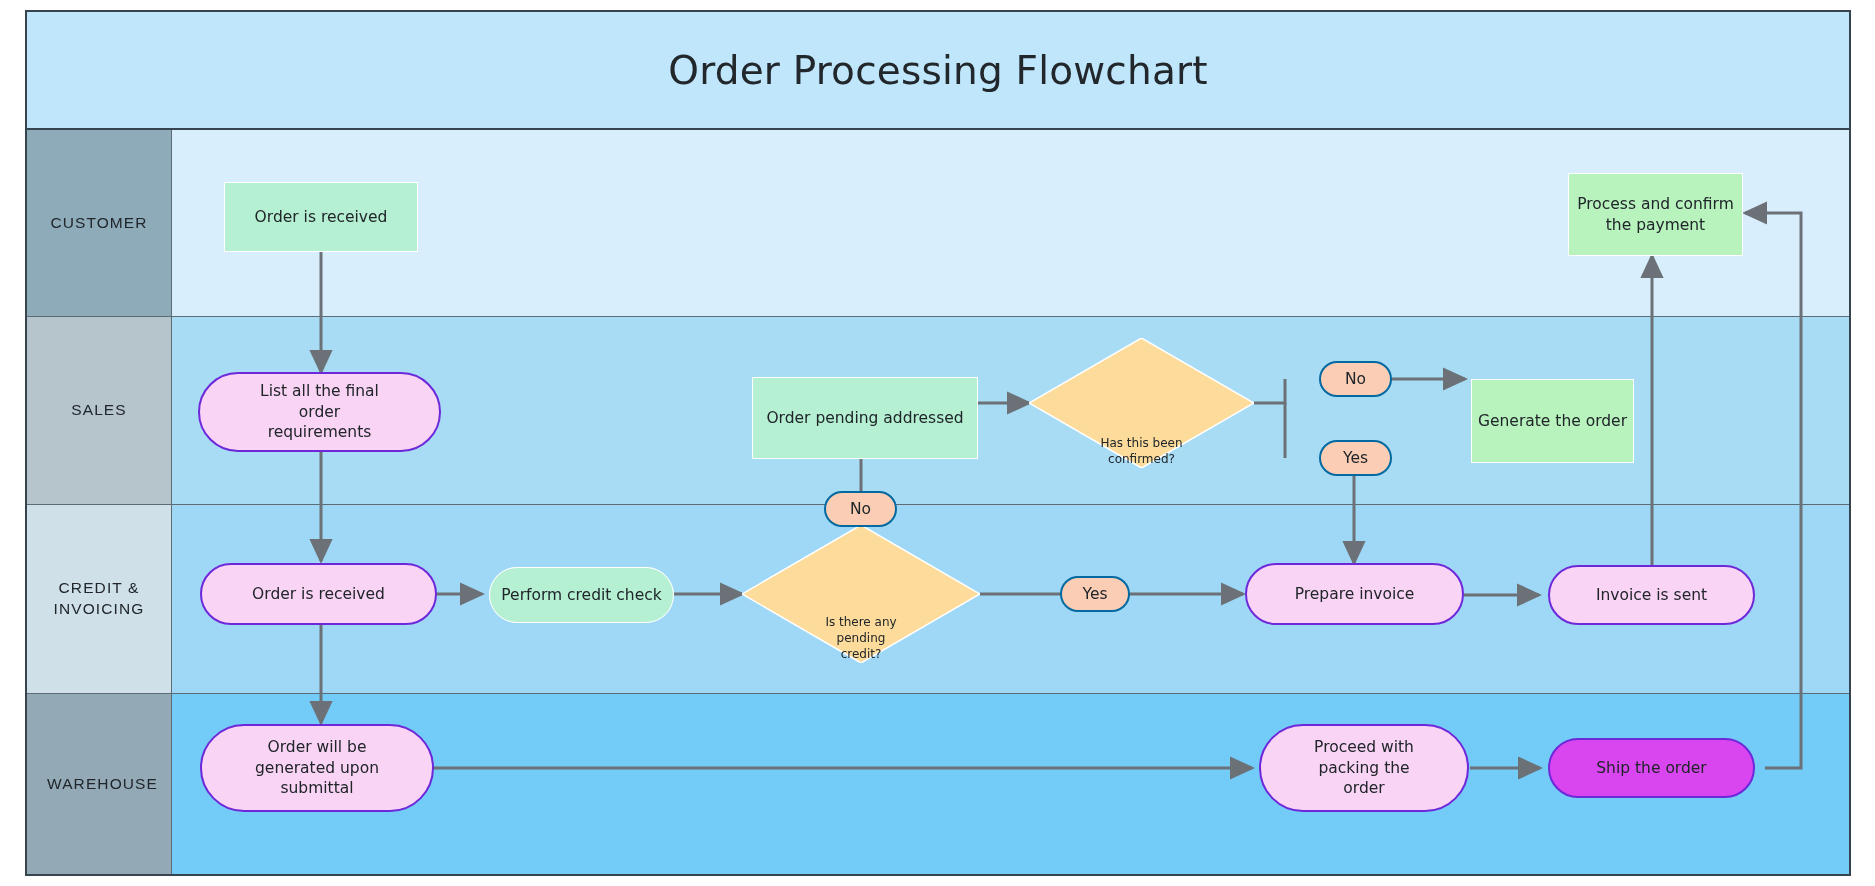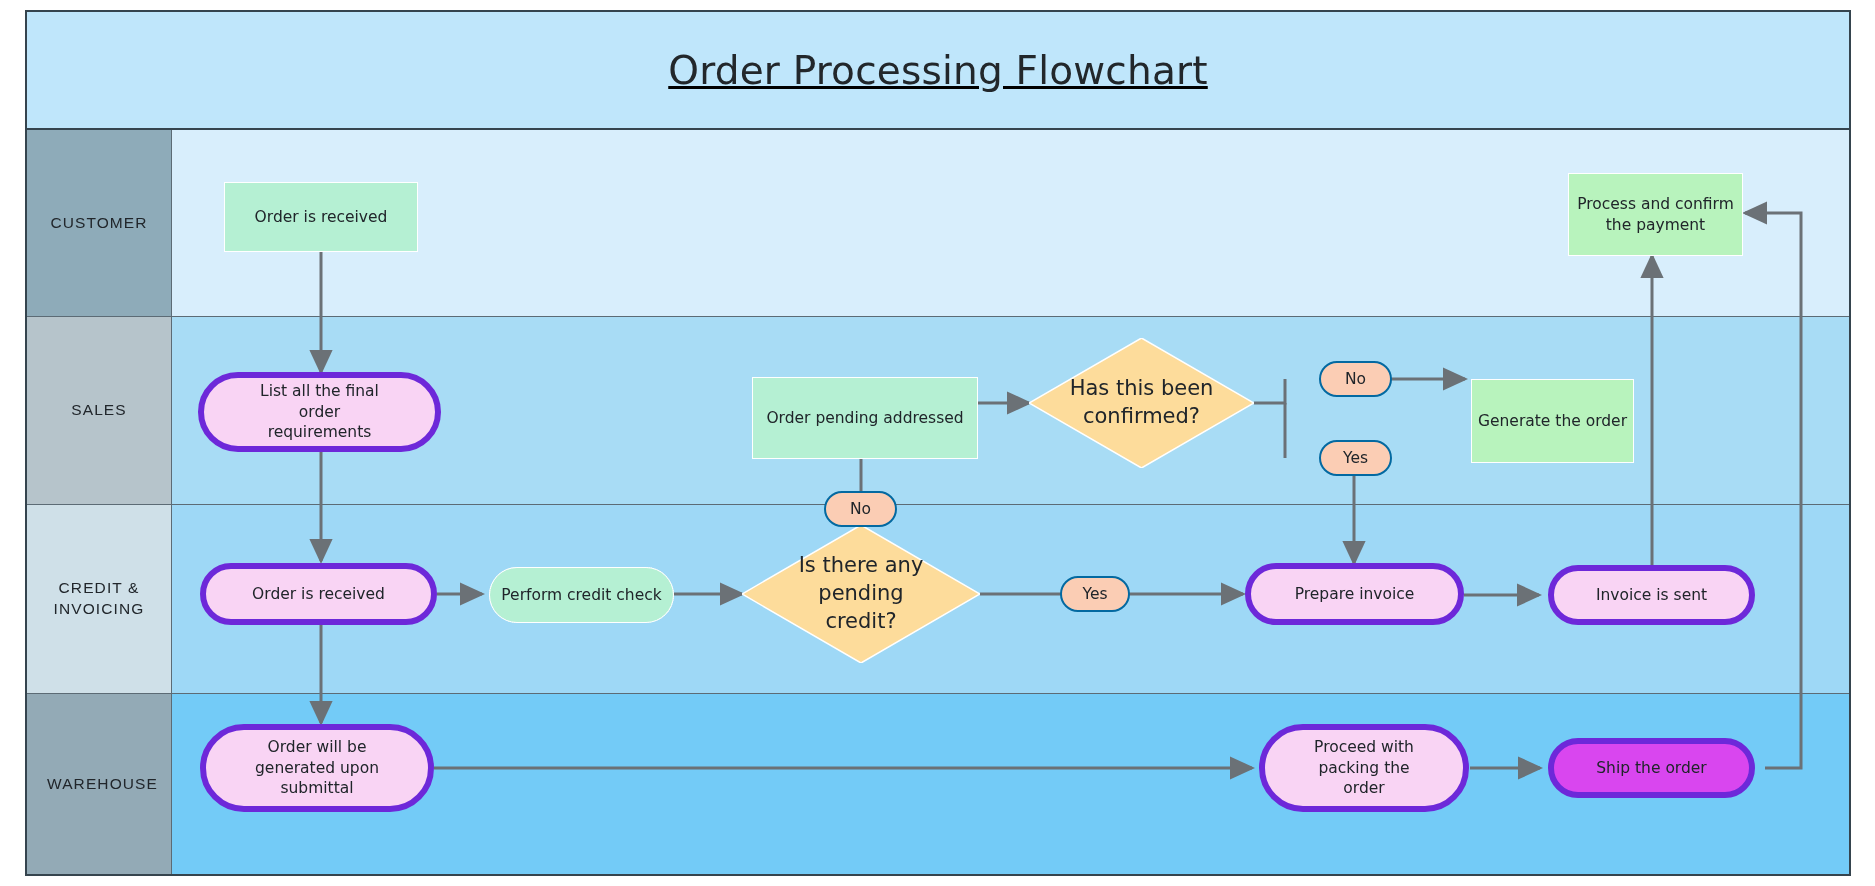--- a/index.html
+++ b/index.html
@@ -29,21 +29,20 @@
   
   .title-band {
     position: absolute;
     left: 0; top: 0;
     width: 100%; height: 118px;
     background: #bfe6fb;
     border-bottom: 2px solid #35444e;
     display: flex;
     align-items: center;
     justify-content: center;
-    text-decoration: underline;
   }
   .title-text {
     font-size: 39px;
     color: #22272b;
     font-weight: 400;
     letter-spacing: 0.2px;
     font-family: "DejaVu Sans", sans-serif;
   }
 
   
@@ -94,43 +93,43 @@
     z-index: 5;
     padding: 2px 6px;
   }
   .rect {
     border: 1px solid #ffffff;
     outline: 1px dotted rgba(255,255,255,0.85);
     outline-offset: -1px;
   }
   .rounded {
     border-radius: 999px;
-    border: 6px solid #6d28d9;
+    border: 2px solid #6d28d9;
     align-items: center;
   }
   .pill {
     border-radius: 999px;
     border: 2px solid #0369a1;
     font-size: 15.5px;
   }
   .diamond-wrap { position: absolute; z-index: 5; }
   .diamond-shape {
     position: absolute;
     left: 0; top: 0;
     width: 100%; height: 100%;
   }
   .diamond-label {
     position: absolute;
     left: 0; top: 0;
     width: 100%; height: 100%;
     display: flex;
-    align-items: center;
+    align-items: flex-end;
     justify-content: center;
     text-align: center;
-    font-size: 21px;
+    font-size: 12px;
     line-height: 1.33;
     color: #20252a;
     font-family: "DejaVu Sans", sans-serif;
   }
 
   
   #wires {
     position: absolute;
     left: 0; top: 0;
     width: 1875px; height: 886px;

